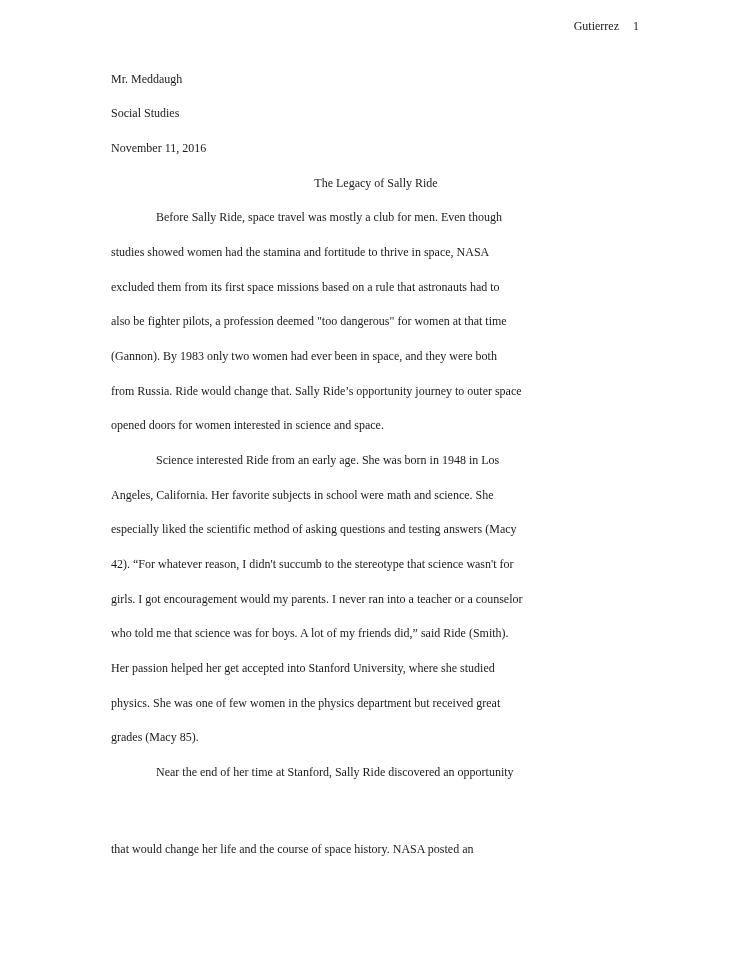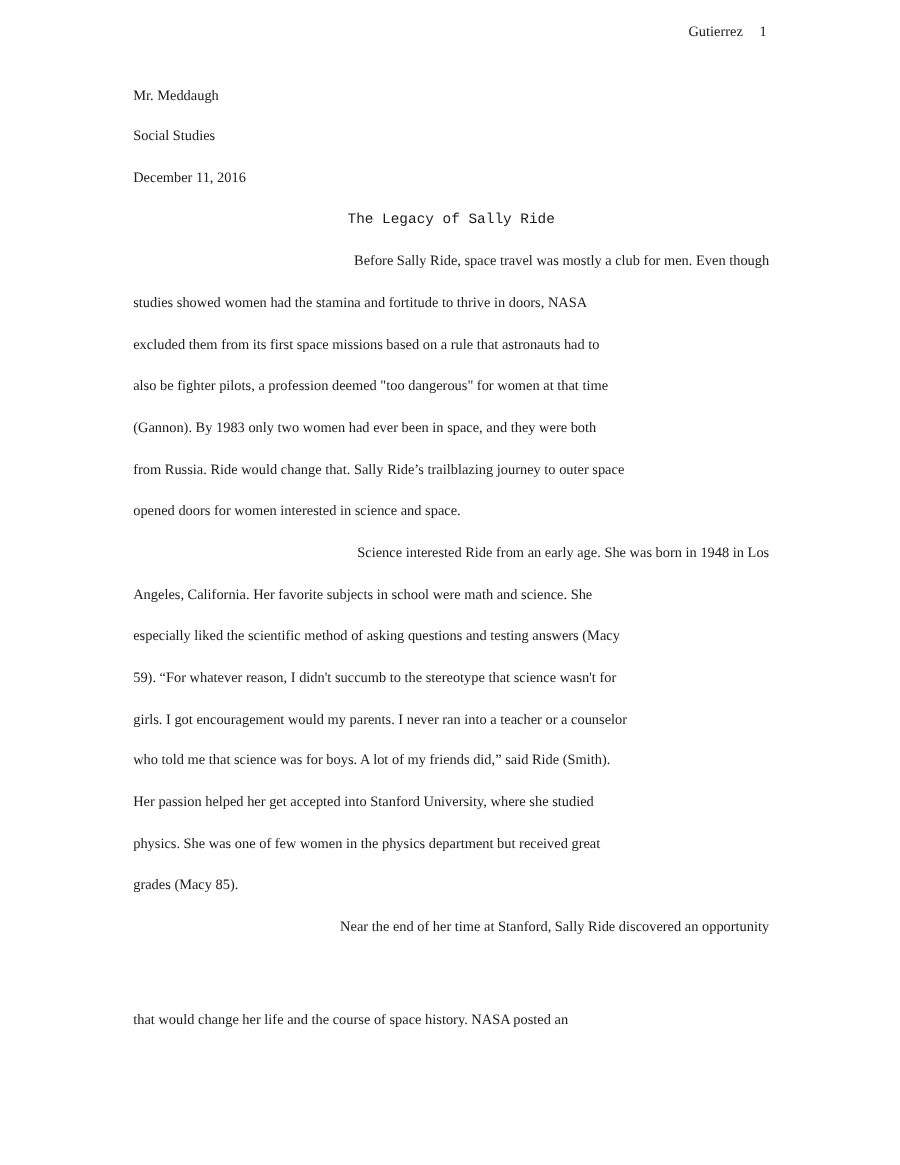--- a/index.html
+++ b/index.html
@@ -12,54 +12,54 @@
     }
     .header {
       position: absolute; top: 14px; right: 111px;
       height: 24px; line-height: 24px; white-space: pre;
     }
     .header .pnum { margin-left: 14px; }
     .line {
       position: absolute; left: 111px; width: 530px;
       height: 24px; line-height: 24px; white-space: nowrap;
     }
-    .line.indent { left: 156px; width: 485px; text-align: right; }
+    .line.indent { left: 156px; width: 485px; }
     .title {
       position: absolute; left: 111px; width: 530px; text-align: center;
-      height: 24px; line-height: 24px; font-family: Liberation Mono, monospace;
+      height: 24px; line-height: 24px;
     }
   </style>
 </head>
 <body>
 
 <div class="page">
 
   <div class="header"><span>Gutierrez</span><span class="pnum">1</span></div>
 
   <div class="line" style="top:101px">Social Studies</div>
   <div class="line" style="top:67px">Mr. Meddaugh</div>
-  <div class="line" style="top:136px">December 11, 2016</div>
+  <div class="line" style="top:136px">November 11, 2016</div>
 
   <div class="title" style="top:171px">The Legacy of Sally Ride</div>
 
   <div>
     <div class="line indent" style="top:205px">Before Sally Ride, space travel was mostly a club for men. Even though</div>
-    <div class="line" style="top:240px">studies showed women had the stamina and fortitude to thrive in doors, NASA</div>
+    <div class="line" style="top:240px">studies showed women had the stamina and fortitude to thrive in space, NASA</div>
     <div class="line" style="top:275px">excluded them from its first space missions based on a rule that astronauts had to</div>
     <div class="line" style="top:309px">also be fighter pilots, a profession deemed "too dangerous" for women at that time</div>
     <div class="line" style="top:344px">(Gannon). By 1983 only two women had ever been in space, and they were both</div>
-    <div class="line" style="top:379px">from Russia. Ride would change that. Sally Ride’s trailblazing journey to outer space</div>
+    <div class="line" style="top:379px">from Russia. Ride would change that. Sally Ride’s opportunity journey to outer space</div>
     <div class="line" style="top:413px">opened doors for women interested in science and space.</div>
   </div>
 
   <div>
     <div class="line indent" style="top:448px">Science interested Ride from an early age. She was born in 1948 in Los</div>
     <div class="line" style="top:483px">Angeles, California. Her favorite subjects in school were math and science. She</div>
     <div class="line" style="top:517px">especially liked the scientific method of asking questions and testing answers (Macy</div>
-    <div class="line" style="top:552px">59). “For whatever reason, I didn't succumb to the stereotype that science wasn't for</div>
+    <div class="line" style="top:552px">42). “For whatever reason, I didn't succumb to the stereotype that science wasn't for</div>
     <div class="line" style="top:587px">girls. I got encouragement would my parents. I never ran into a teacher or a counselor</div>
     <div class="line" style="top:621px">who told me that science was for boys. A lot of my friends did,” said Ride (Smith).</div>
     <div class="line" style="top:656px">Her passion helped her get accepted into Stanford University, where she studied</div>
     <div class="line" style="top:691px">physics. She was one of few women in the physics department but received great</div>
     <div class="line" style="top:725px">grades (Macy 85).</div>
   </div>
 
   <div>
     <div class="line indent" style="top:760px">Near the end of her time at Stanford, Sally Ride discovered an opportunity</div>
     <div class="line" style="top:837px">that would change her life and the course of space history. NASA posted an</div>

